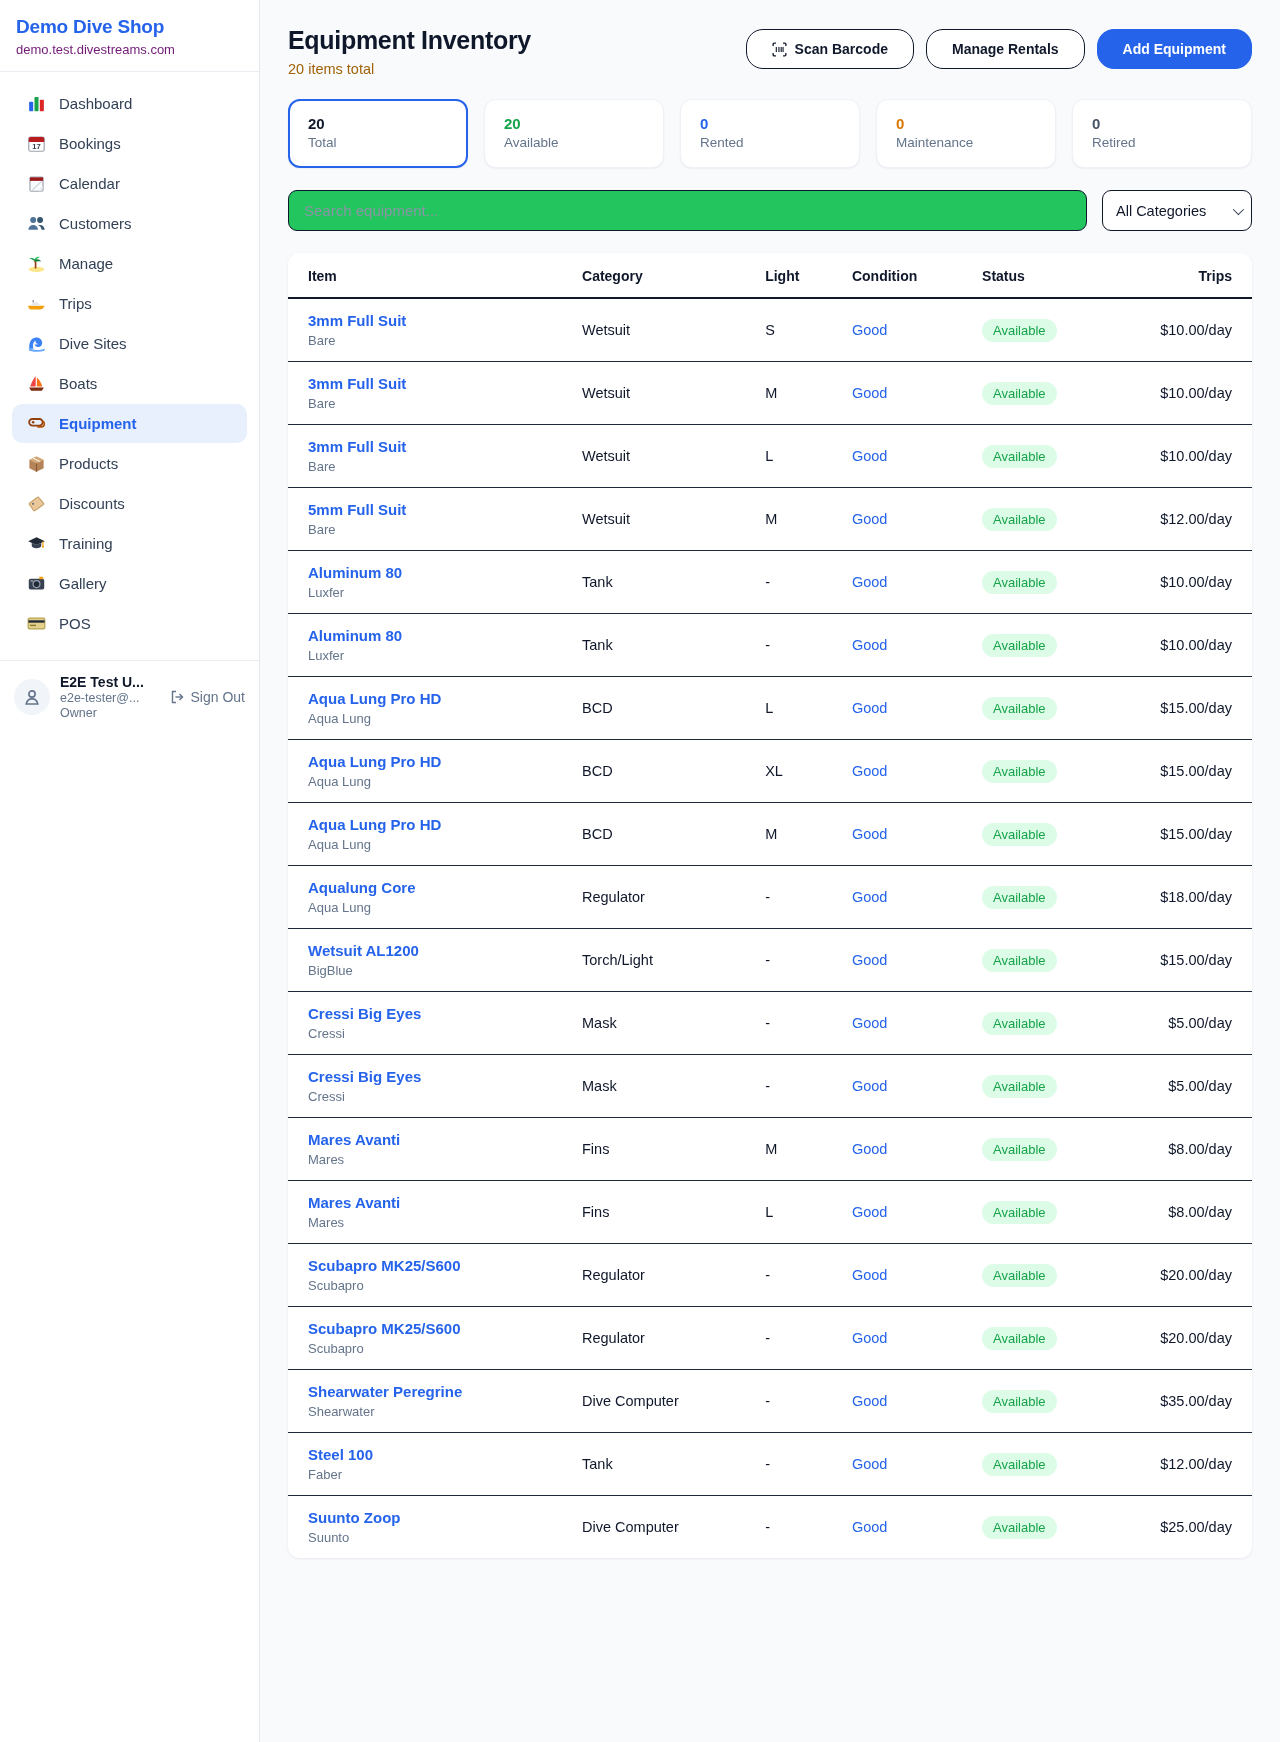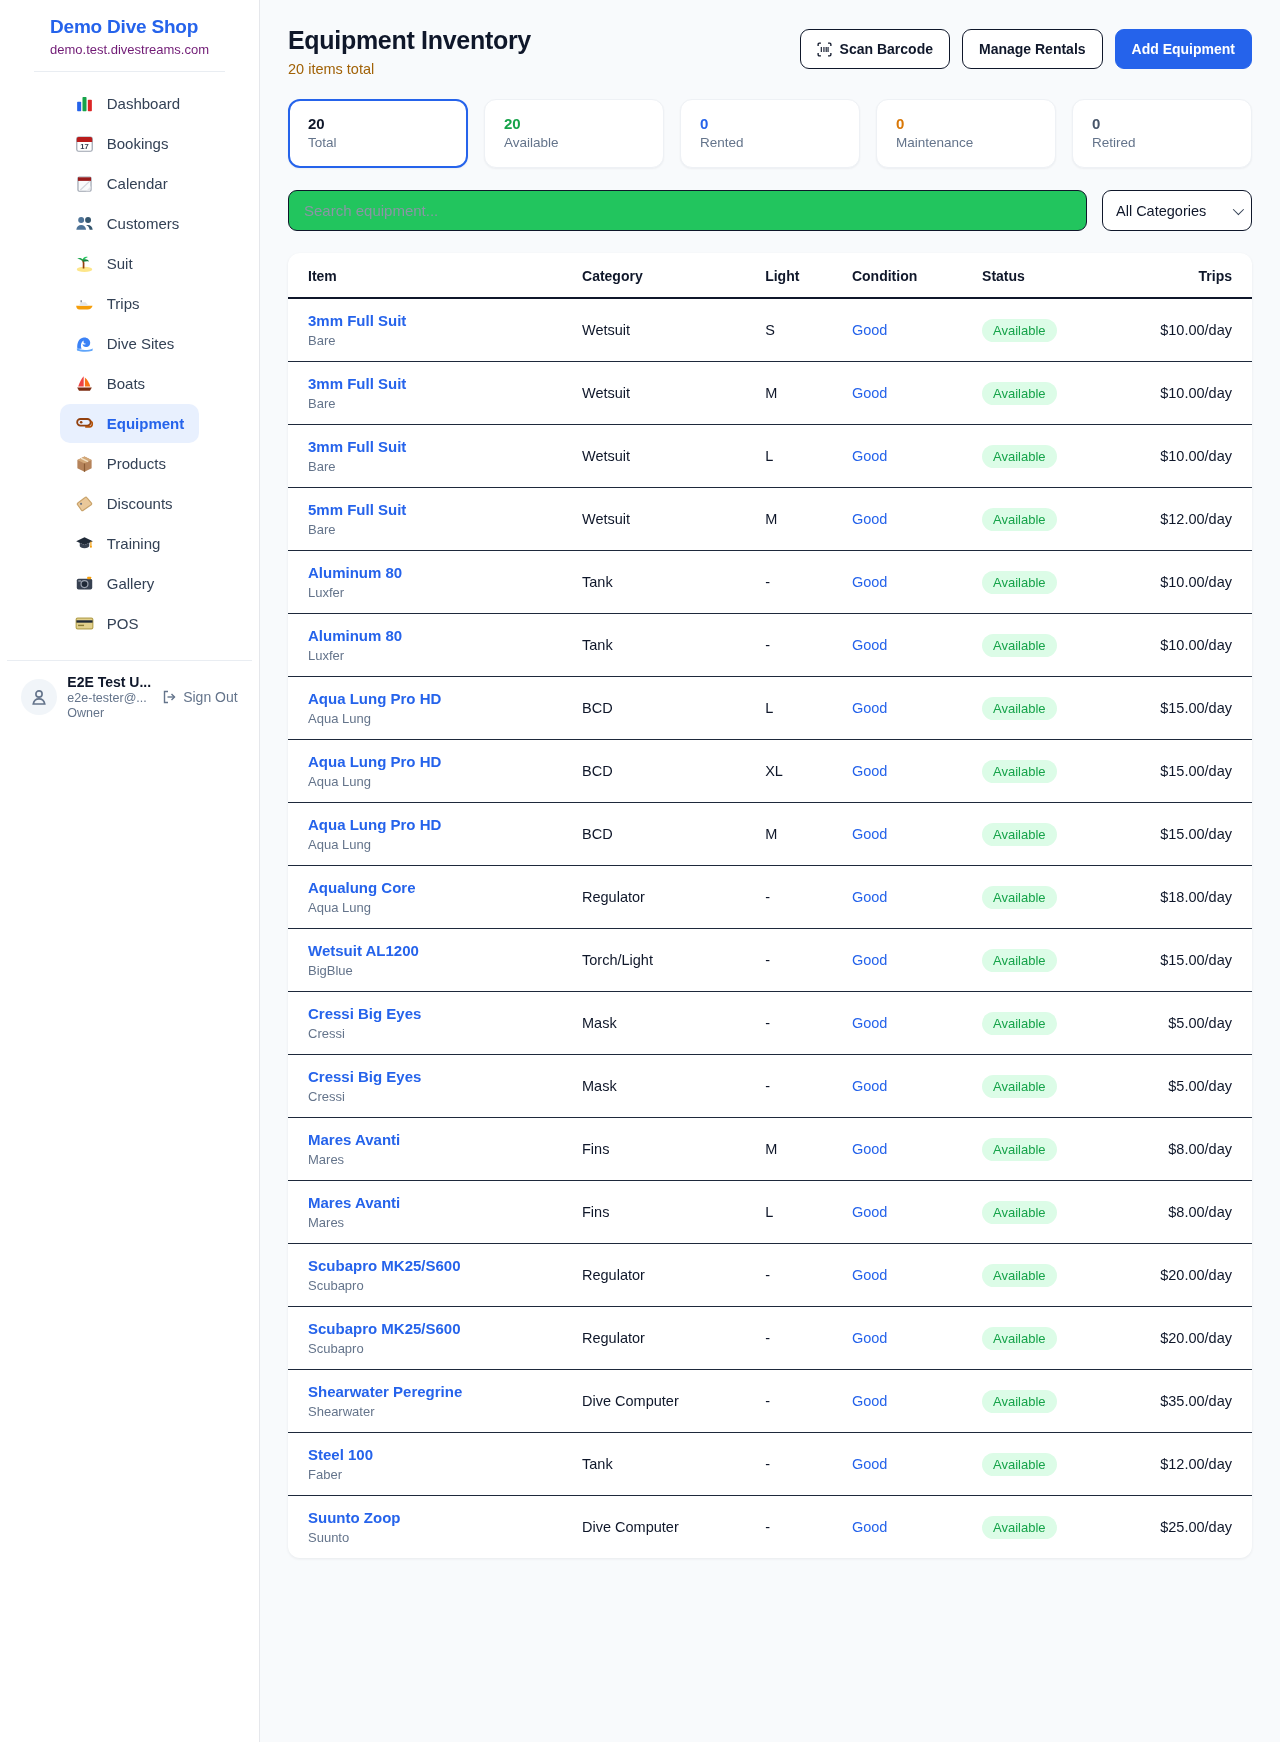--- a/index.html
+++ b/index.html
@@ -1,21 +1,21 @@
 <!DOCTYPE html>
 <html><head>
 <meta charset="utf-8">
 <style>
   * { margin:0; padding:0; box-sizing:border-box; }
   html,body { width:1280px; height:1742px; overflow:hidden; }
   body { font-family:"Liberation Sans","DejaVu Sans",sans-serif; background:#f8fafc; color:#0f172a; }
   .app { display:flex; width:100%; height:100%; }
 
   
-  .sidebar { width:260px; background:#ffffff; border-right:1px solid #e5e7eb; display:flex; flex-direction:column; flex-shrink:0;align-items:center; }
+  .sidebar { width:260px; background:#ffffff; border-right:1px solid #e5e7eb; display:flex; flex-direction:column; flex-shrink:0; }
   .brand { padding:16px 16px 14px; border-bottom:1px solid #e9edf2; }
   .brand-title { color:#2563eb; font-size:19px; font-weight:800; letter-spacing:-.2px; }
   .brand-domain { color:#701a75; font-size:13px; margin-top:4px; }
   .nav { padding:12px 12px 6px; }
   .nav-item { display:flex; align-items:center; gap:13px; padding:10px 15px; border-radius:10px; cursor:pointer; margin-bottom:1px; }
   .nav-item .nico { width:19px; height:19px; flex-shrink:0; display:inline-flex; }
   .nav-item .nico svg { width:100%; height:100%; }
   .nav-item .nlabel { font-size:15px; color:#334155; font-weight:500; }
   .nav-item.active { background:#e8f0fe; }
   .nav-item.active .nlabel { color:#2563eb; font-weight:600; }
@@ -27,21 +27,21 @@
   .user-email, .user-role { font-size:12.5px; color:#64748b; white-space:nowrap; margin-top:1px; }
   .signout { margin-left:auto; display:flex; align-items:center; gap:6px; color:#64748b; font-size:14px; cursor:pointer; white-space:nowrap; }
   .signout svg { width:16px; height:16px; }
 
   
   .main { flex:1; padding:26px 28px 0; }
   .page-head { display:flex; align-items:flex-start; justify-content:space-between; margin-bottom:22px; }
   .page-title { font-size:25px; font-weight:800; letter-spacing:-.3px; color:#0f172a; }
   .page-sub { font-size:14.5px; color:#a16207; margin-top:6px; }
   .head-actions { display:flex; gap:12px; margin-top:3px; }
-  .btn { height:40px; display:inline-flex; align-items:center; gap:8px; padding:0 16px; border-radius:9px; font-size:14px; font-weight:600; cursor:pointer; border:1px solid #0f172a; background:#fff; color:#0f172a; }
+  .btn { height:40px; display:inline-flex; align-items:center; gap:8px; padding:0 25px; border-radius:17px; font-size:14px; font-weight:600; cursor:pointer; border:1px solid #0f172a; background:#fff; color:#0f172a; }
   .btn svg { width:15px; height:15px; }
   .btn.primary { background:#2563eb; border-color:#2563eb; color:#fff; }
 
   .stats { display:flex; gap:16px; margin-bottom:22px; }
   .stat-card { flex:1; background:#fff; border-radius:12px; padding:15px 19px 17px; border:1px solid #eef1f5; box-shadow:0 1px 2px rgba(15,23,42,.05); cursor:pointer; }
   .stat-card.active { border:2px solid #2563eb; padding:14px 18px 16px; }
   .stat-value { font-size:15px; font-weight:800; }
   .stat-label { font-size:13.5px; color:#64748b; margin-top:3px; }
 
   .filter-row { display:flex; gap:15px; margin-bottom:22px; }
@@ -126,21 +126,21 @@
   <div class="nav-item">
     <span class="nico">
             <svg viewBox="0 0 16 16">
               <ellipse cx="8" cy="13" rx="6.5" ry="2.2" fill="#fde68a"></ellipse>
               <path d="M7.2 12.2c.4-3 .2-5.6-.8-7.6" stroke="#92400e" stroke-width="1.4" fill="none"></path>
               <path d="M6.6 4.6C5.1 3 3.2 2.9 1.9 4.1c1.8.2 3.1.9 4.4 1.9z" fill="#16a34a"></path>
               <path d="M6.5 4.6C7 2.5 9 1.8 10.9 2.6 9.2 3.3 8 4.2 7.1 5.6z" fill="#22c55e"></path>
               <path d="M6.8 4.8c2.1-.9 4.1-.2 5.1 1.5-1.9-.4-3.5-.2-5 .5z" fill="#15803d"></path>
             </svg>
           </span>
-    <span class="nlabel">Suit</span>
+    <span class="nlabel">Manage</span>
   </div>
 
   <div class="nav-item">
     <span class="nico">
             <svg viewBox="0 0 16 16">
               <path d="M1 9.8h13.8c-.5 1.9-2.1 3.2-4.1 3.2H3.6C2.1 13 1 11.6 1 9.8z" fill="#f59e0b"></path>
               <path d="M3.2 9.8l1.6-2.9h4.1l2.4 2.9z" fill="#e5e7eb"></path>
               <path d="M5.2 6.9V5.2" stroke="#6b7280" fill="none"></path>
             </svg>
           </span>

